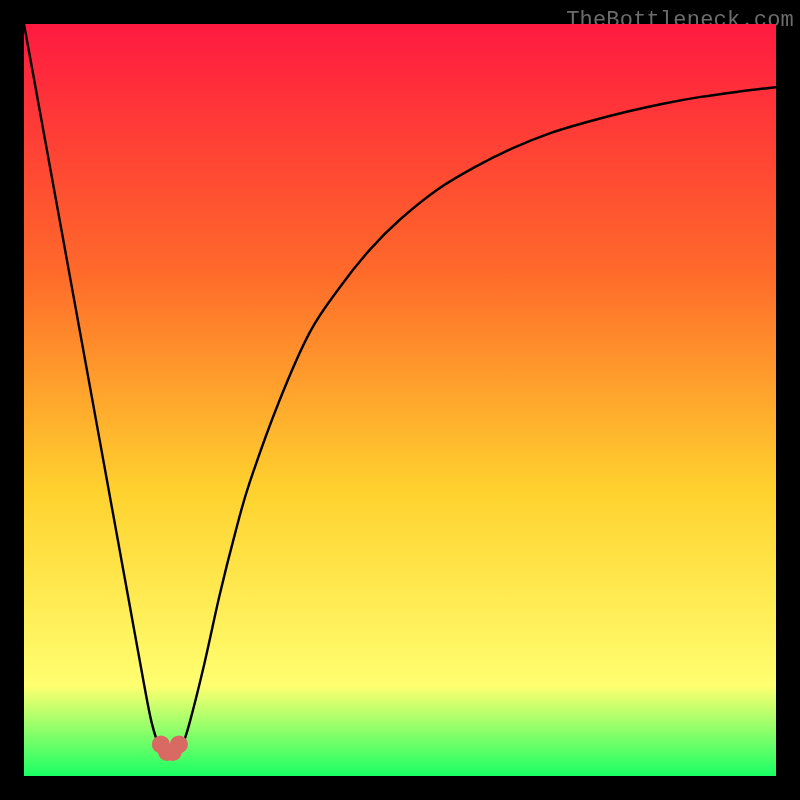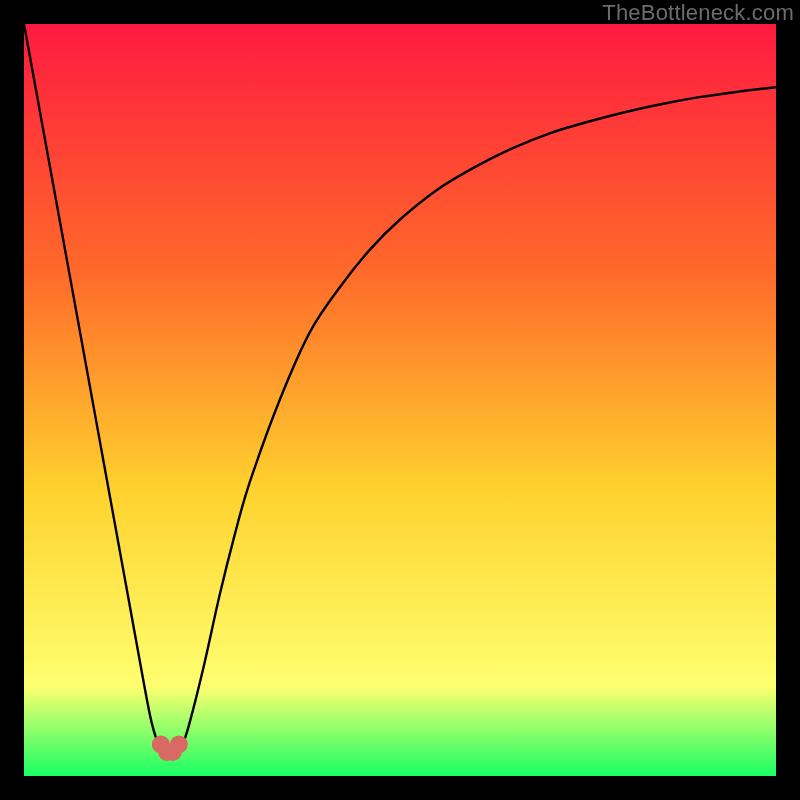--- a/index.html
+++ b/index.html
@@ -28,26 +28,27 @@
   }
   .plot-svg {
     position: absolute;
     top: 0; left: 0;
     width: 752px;
     height: 752px;
     display: block;
   }
   .watermark {
     position: absolute;
-    top: 0;
+    top: 8px;
     right: 6px;
     color: #6c6c6c;
     font-size: 22px;
     letter-spacing: 0.2px;
     user-select: none;
+    font-family: Liberation Mono, monospace;
   }
 </style>
 </head>
 <body>
 
 <div class="frame">
   <div class="watermark">TheBottleneck.com</div>
 
   <div class="plot-area">
     <svg class="plot-svg" viewBox="0 0 752 752" preserveAspectRatio="none">

